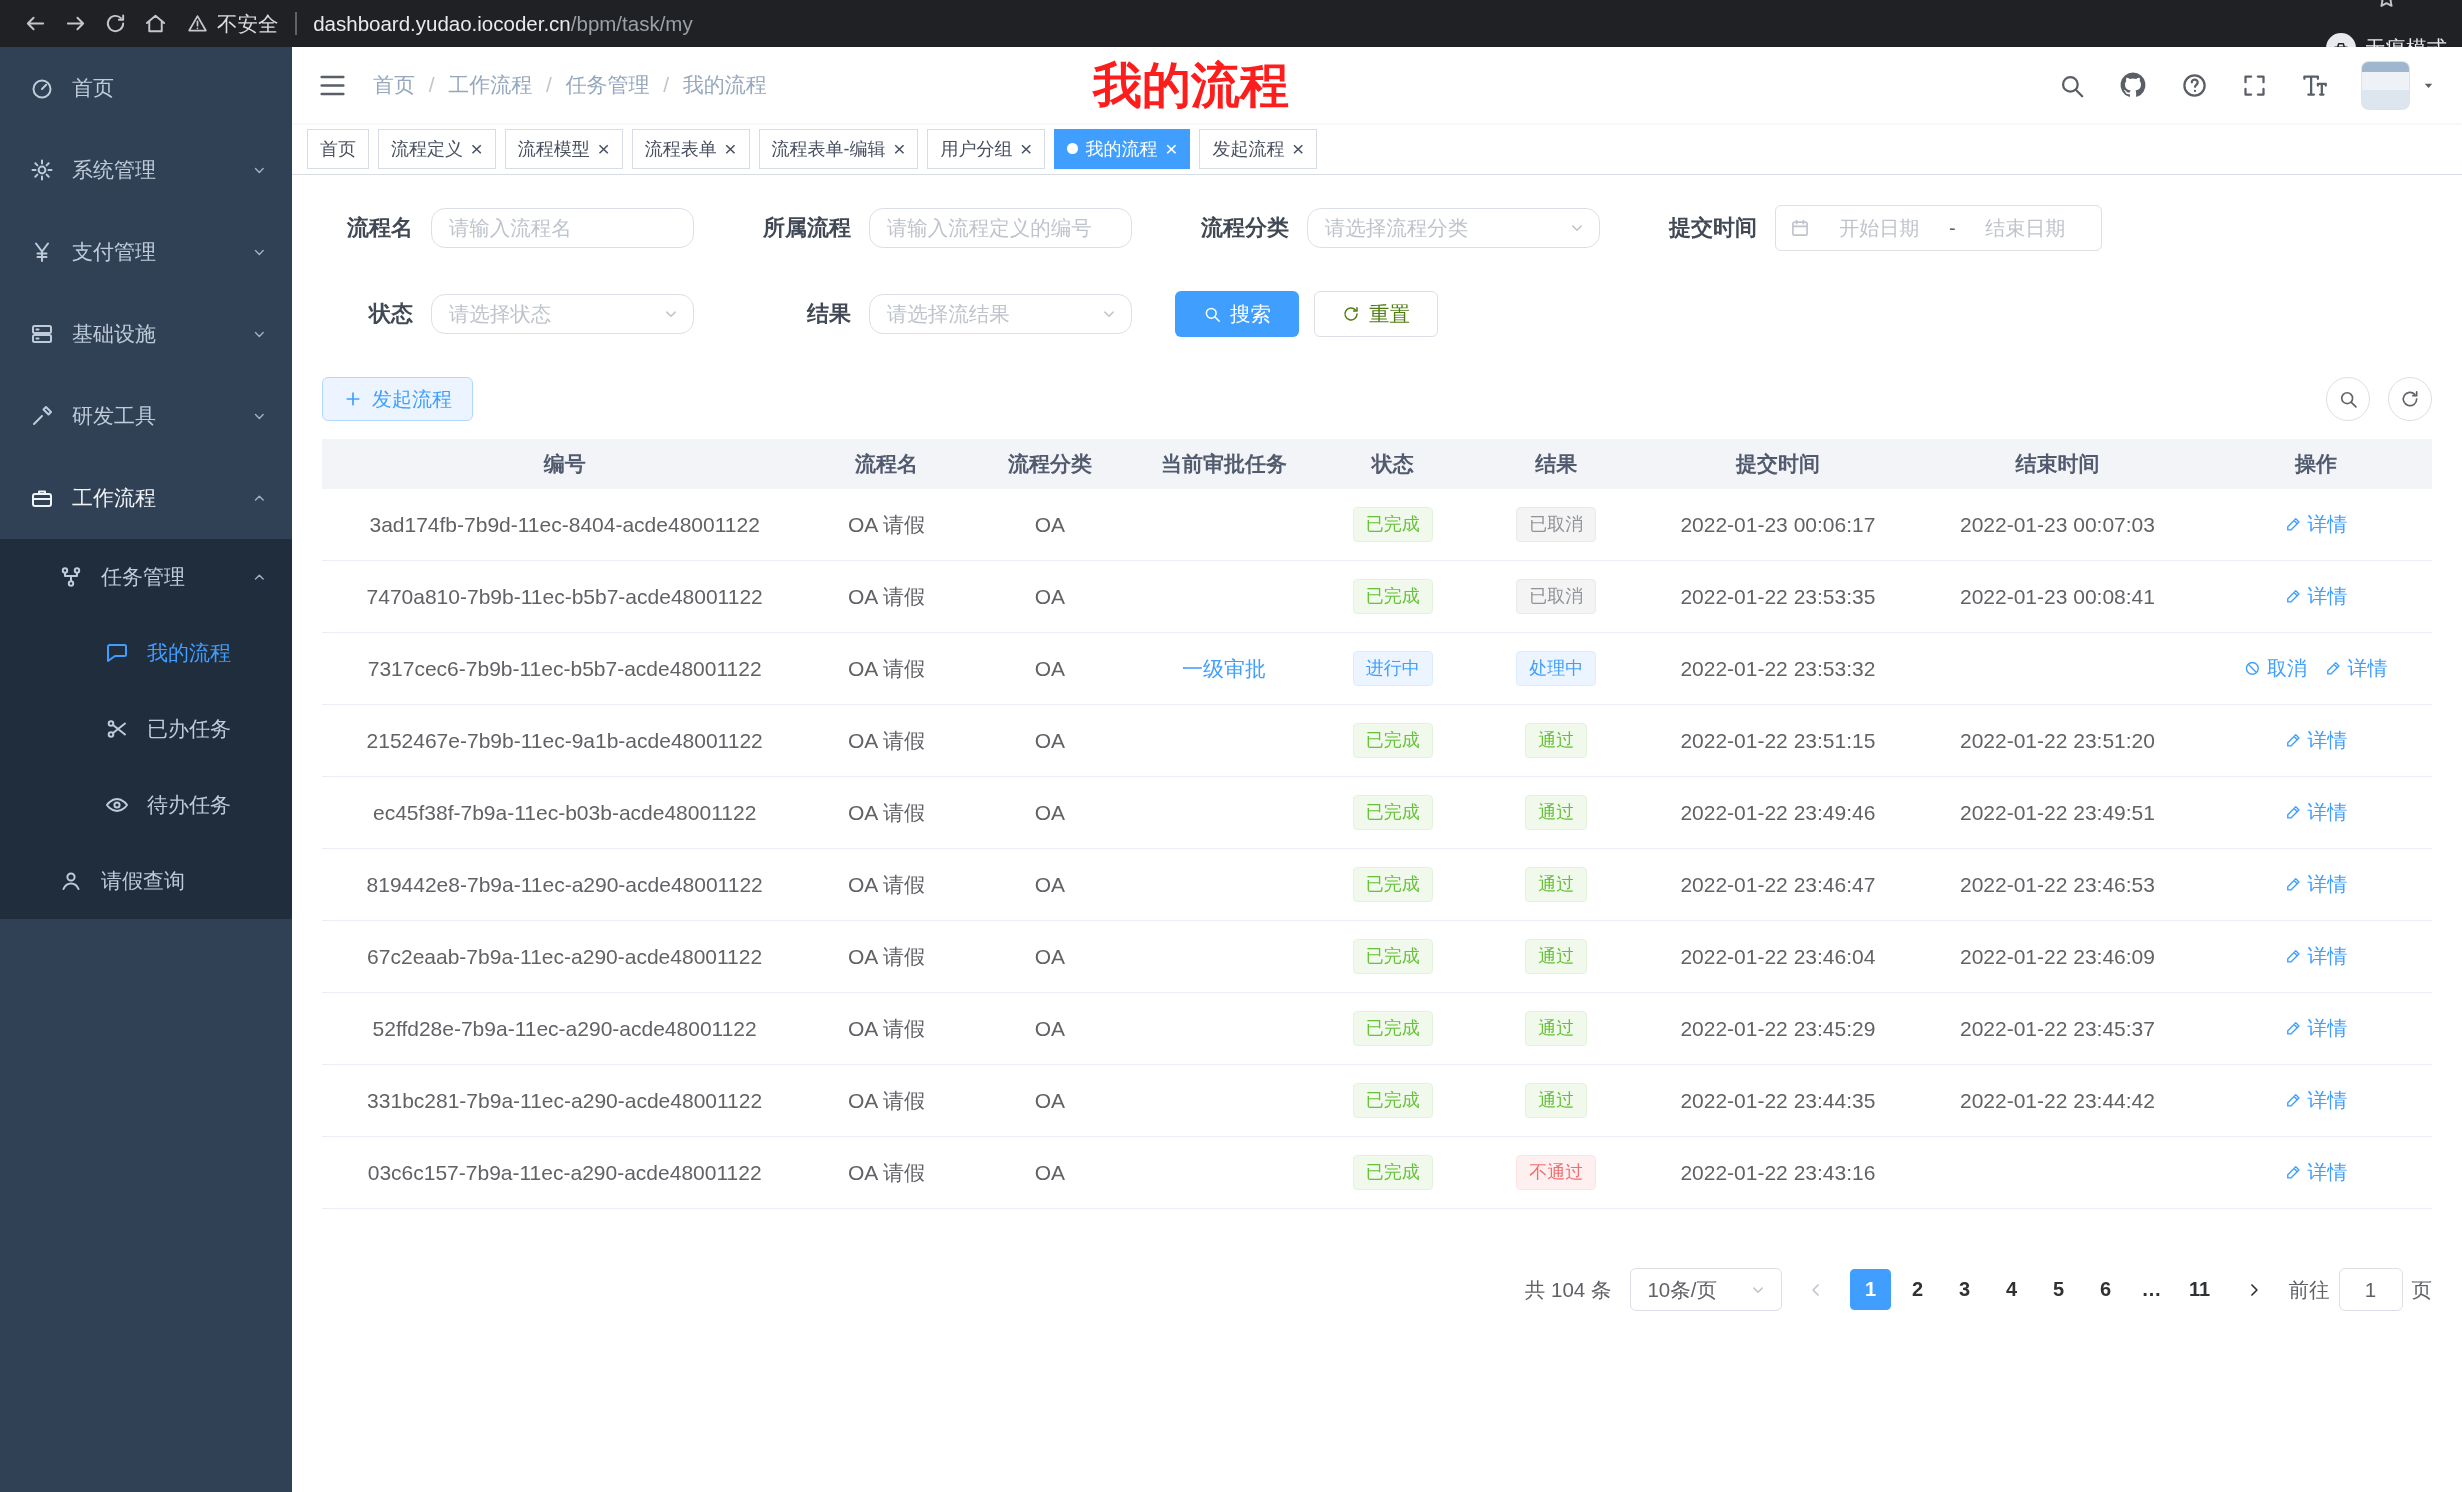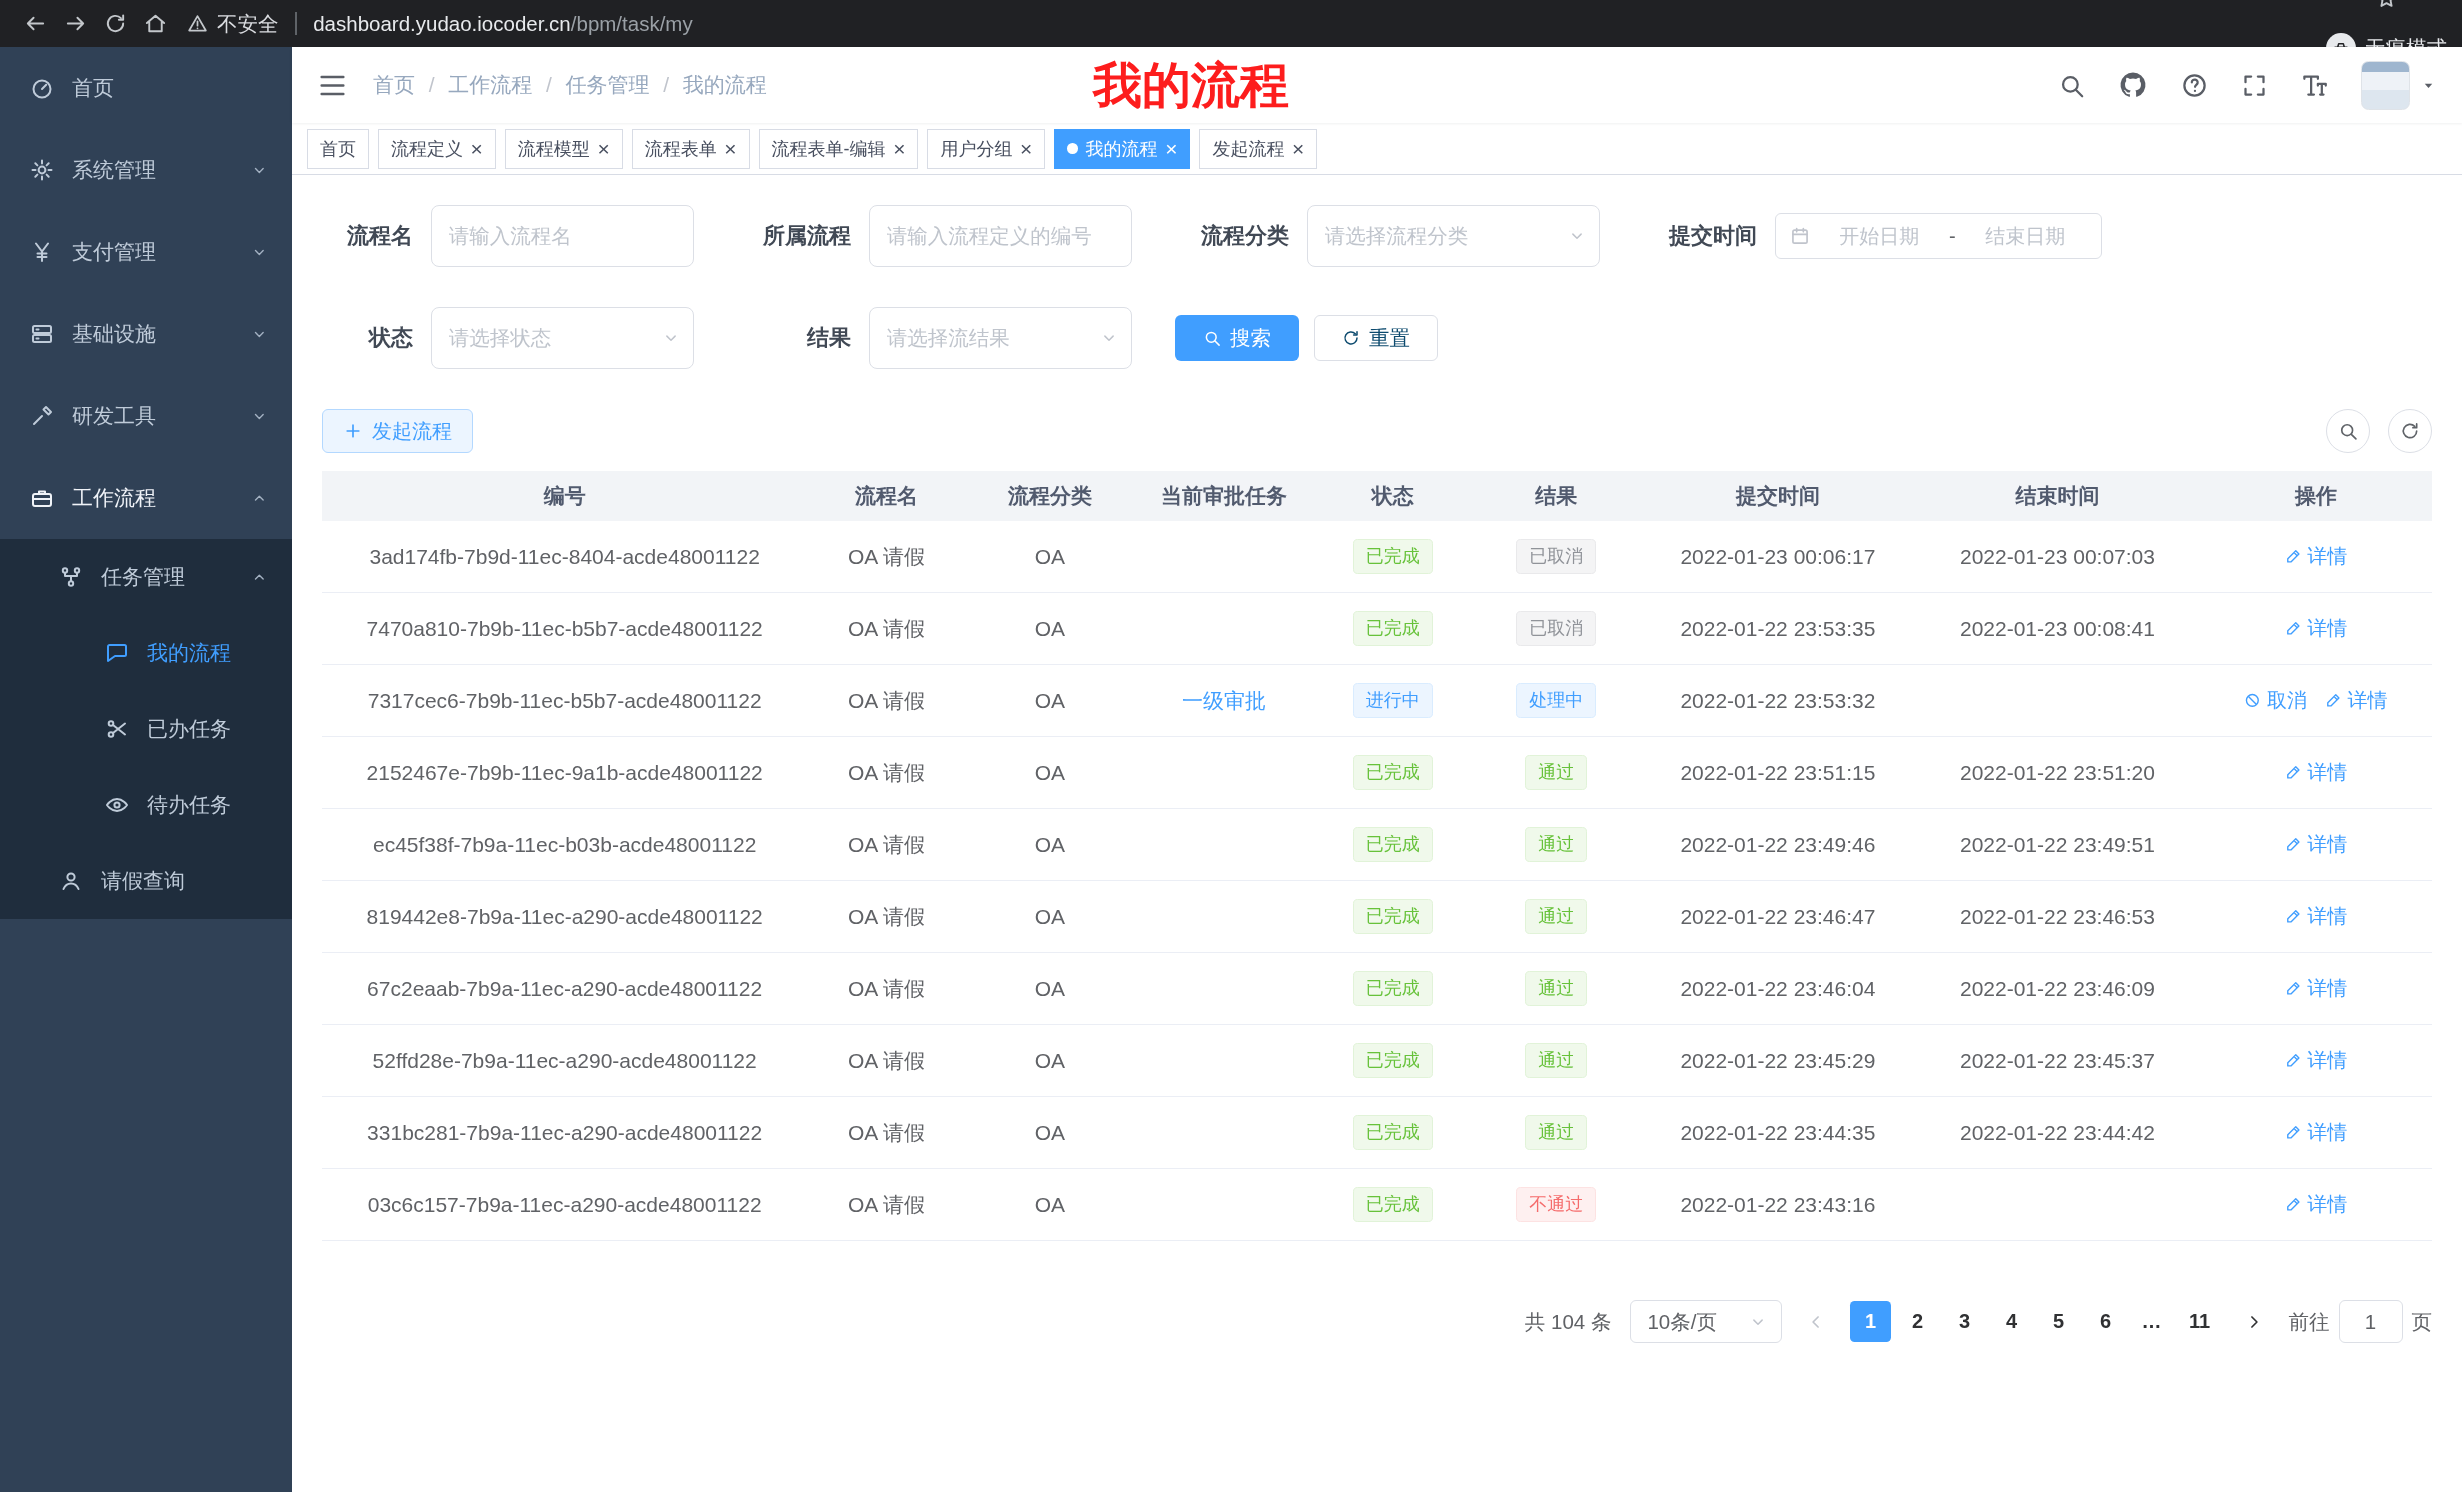--- a/index.html
+++ b/index.html
@@ -71,35 +71,35 @@
   .tag-close{font-size:21px;line-height:1;cursor:pointer;}
 
   
   .content{flex:1;padding:30px;overflow:hidden;}
   .filter-row{display:flex;align-items:center;margin-bottom:40px;}
   .fi{display:flex;align-items:center;}
   .fi + .fi{margin-left:43px;justify-content:center;}
   .fi-label{font-size:22px;font-weight:700;color:#414955;text-align:right;margin-right:18px;white-space:nowrap;}
   .fl-1{width:91px;}
   .fl-2{width:114px;}
-  .inp{height:62px;border:0.8px solid #dcdfe6;border-radius:8px;font-size:20.5px;color:#606266;padding:0 16.7px;outline:none;background:#fff;}
+  .inp{height:40px;border:0.8px solid #dcdfe6;border-radius:14px;font-size:20.5px;color:#606266;padding:0 16.7px;outline:none;background:#fff;}
   .inp::placeholder{color:#bfc4cc;}
   .w-345{width:263px;}
   .w-385{width:293px;}
   .sel{position:relative;display:inline-flex;}
   .sel .inp{padding-right:43px;width:100%;}
   .sel-arrow{position:absolute;right:13.7px;top:50%;transform:translateY(-50%);color:#c0c4cc;font-size:18px;pointer-events:none;}
   .daterange{width:327px;height:46px;border:0.8px solid #dcdfe6;border-radius:6px;display:flex;align-items:center;padding:0 13.7px;gap:7.6px;font-size:20px;background:#fff;cursor:text;}
   .dr-ph{color:#bfc4cc;flex:1;text-align:center;}
   .dr-sep{color:#606266;}
   .dr-cal{color:#c0c4cc;font-size:20px;}
   .btn{height:46px;border-radius:6px;font-size:20.5px;display:inline-flex;align-items:center;gap:9px;padding:0 27px;cursor:pointer;border:0.8px solid transparent;white-space:nowrap;}
   .btn .ic{font-size:18px;}
   .btn-primary{background:#409eff;color:#fff;}
-  .btn-default{background:#fff;border-color:#dcdfe6;color:#0c4a6e;justify-content:space-between;}
+  .btn-default{background:#fff;border-color:#dcdfe6;color:#4d7c0f;justify-content:space-between;}
   .btn-plain{background:#ecf5ff;border:0.8px solid #b3d8ff;color:#409eff;height:44px;font-size:20px;border-radius:6px;padding:0 20px;display:inline-flex;align-items:center;gap:9px;cursor:pointer;}
   .ml-56{margin-left:43px;}
   .ml-20{margin-left:15px;}
 
   .toolbar{display:flex;align-items:center;margin-bottom:18px;}
   .tool-right{margin-left:auto;display:flex;gap:18px;}
   .circle-btn{width:44px;height:44px;border-radius:50%;border:0.8px solid #dcdfe6;background:#fff;color:#5f6368;display:flex;align-items:center;justify-content:center;font-size:20px;cursor:pointer;}
 
   
   .thead{display:flex;align-items:center;height:50px;background:#f2f4f7;font-size:21px;font-weight:700;color:#515a6e;}

